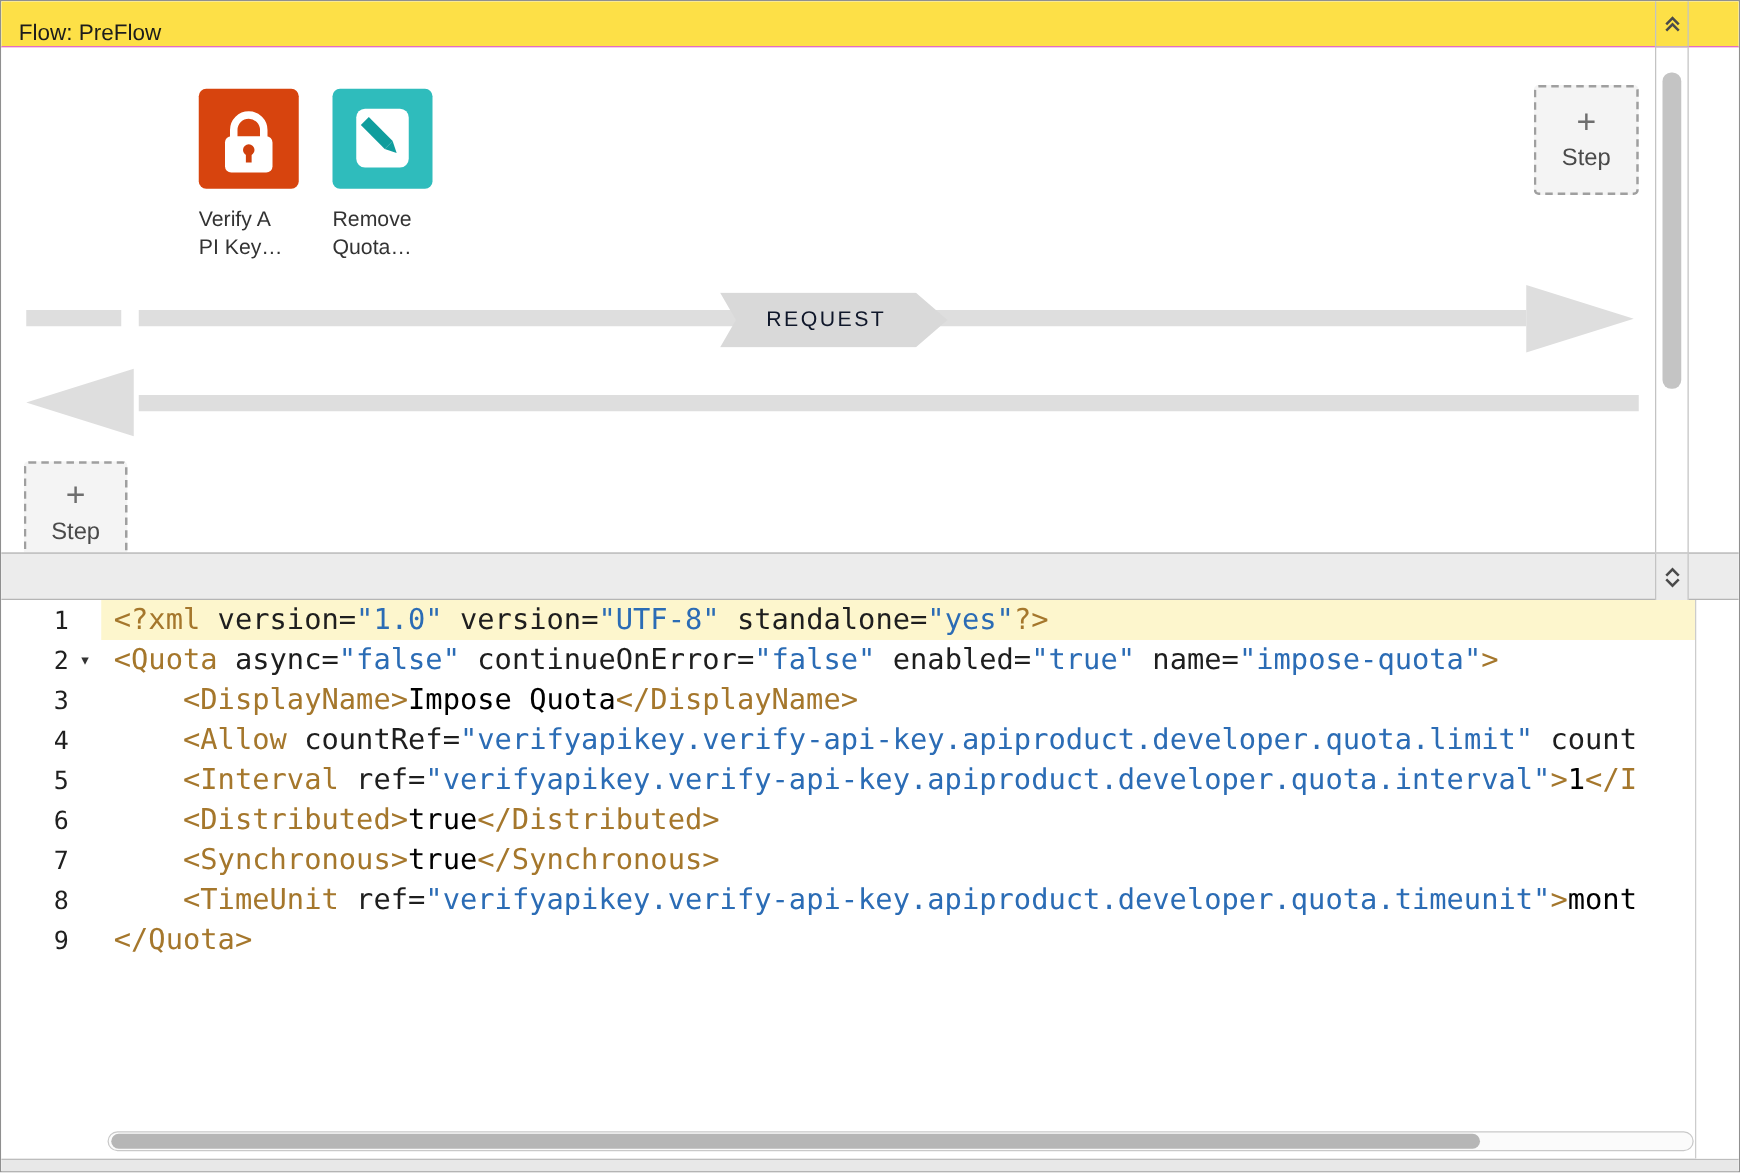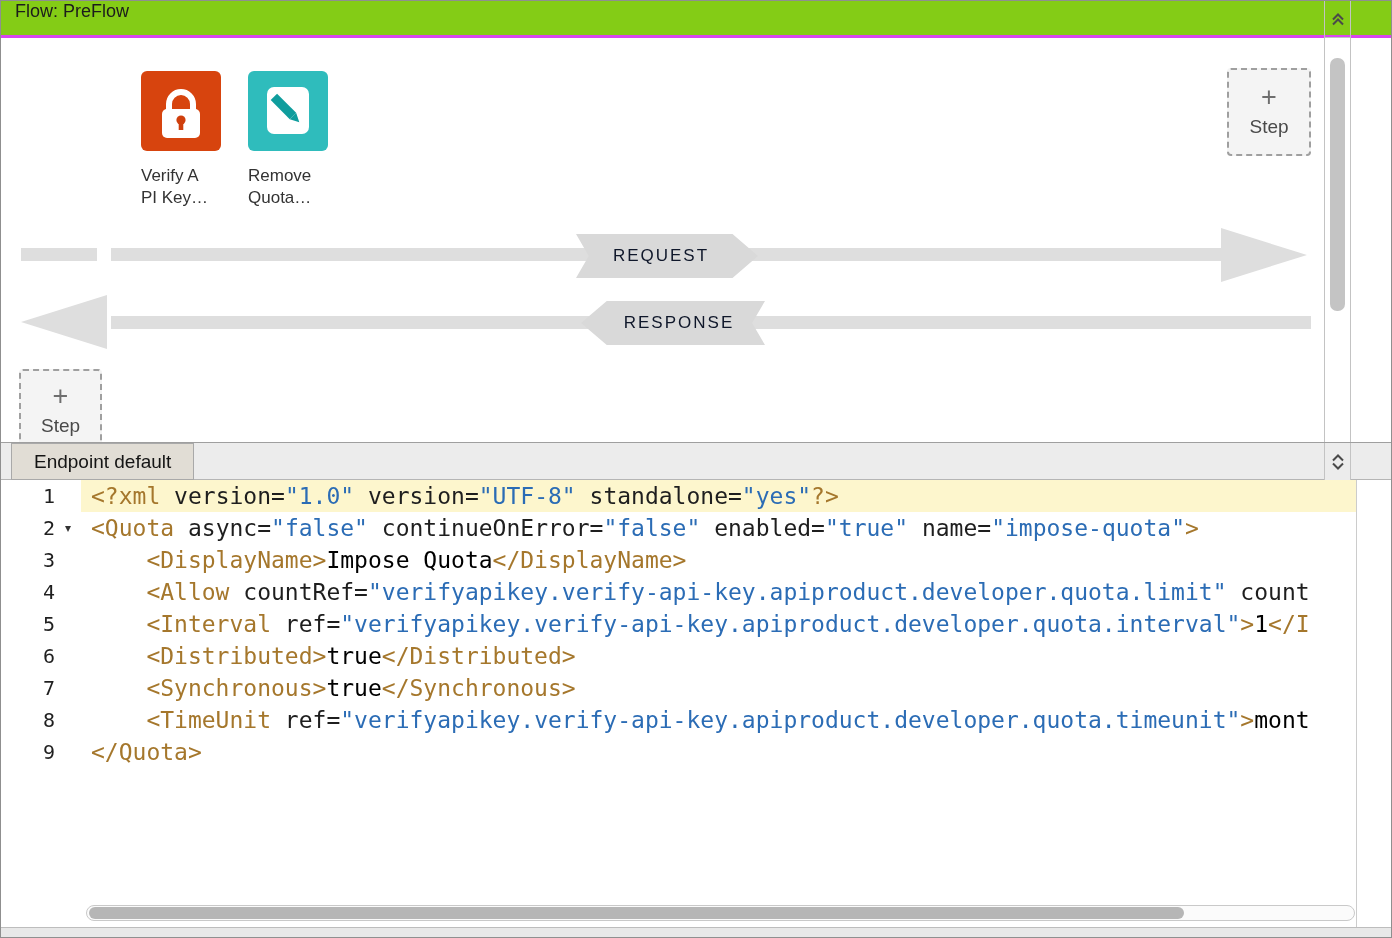--- a/index.html
+++ b/index.html
@@ -1,32 +1,32 @@
 <!DOCTYPE html>
 <html style="--tag: #a5772c; --attr: #1e1e1e; --str: #2b6cb5; --txt: #000000; --hl: #fdf6cd; --sel: #ee7ff0;"><head>
 <meta charset="utf-8">
 <style>
   *{margin:0;padding:0;box-sizing:border-box}
   body{margin:0;background:#ffffff;font-family:"Liberation Sans",sans-serif}
   .window{position:relative;width:1392px;height:938px;border:1px solid #8f8f8f;background:#fff;overflow:hidden}
 
   
   .flow-panel{position:absolute;top:0;left:0;right:0;height:441px;background:#fff}
-  .flow-header{height:37px;background:#84cc16;border-bottom:3px solid #d946ef;display:flex;align-items:flex-start;padding-left:14px}
+  .flow-header{height:37px;background:#fde047;border-bottom:1px solid #d946ef;display:flex;align-items:flex-end;padding-left:14px}
   .flow-title{font-size:18px;color:#1c1c1c}
   .flow-body{position:absolute;top:37px;left:0;right:0;bottom:0;background:#fff;overflow:hidden}
 
   .rail{position:absolute;right:40px;width:27px;border-left:1px solid #c3c3c3;border-right:1px solid #c3c3c3;z-index:5}
   .flow-rail{top:0;bottom:0}
   .editor-rail{top:0;height:37px;background:#ececec}
   .rail-btn{height:37px;display:flex;align-items:center;justify-content:center;cursor:pointer}
   .flow-rail .rail-btn{border-bottom:1px solid #c3c3c3}
   .v-thumb{position:absolute;top:57px;left:5px;width:15px;height:253px;background:#c4c4c4;border-radius:7px;cursor:pointer}
 
-  .policy-row{position:absolute;left:140px;top:33px;display:flex;gap:27px}
+  .policy-row{position:absolute;left:158px;top:33px;display:flex;gap:27px}
   .policy{width:80px;cursor:pointer}
   .tile{width:80px;height:80px;border-radius:6px;position:relative;overflow:hidden}
   .tile.selected{box-shadow:0 0 0 2px #ffffff,0 0 0 7px var(--sel,#ee7ff0)}
   .plabel{margin-top:14px;font-size:17px;line-height:22px;color:#333;white-space:nowrap}
 
   .step-btn{position:absolute;border:2px dashed #9f9f9f;border-radius:4px;background:#f4f4f4;text-align:center;cursor:pointer}
   .step-top{right:80px;top:30px;width:84px;height:88px;padding-top:12px}
   .step-bottom{left:18px;top:331px;width:83px;height:100px;padding-top:10px}
   .step-plus{font-size:27px;color:#6e6e6e;line-height:30px}
   .step-label{font-size:19px;color:#4a4a4a;margin-top:4px}
@@ -117,21 +117,20 @@
         <div class="step-label">Step</div>
       </div>
 
       <div class="bar req-stub"></div>
       <div class="bar req-bar"></div>
       <div class="req-head"></div>
       <div class="badge req-badge">REQUEST</div>
 
       <div class="resp-head"></div>
       <div class="bar resp-bar"></div>
-      <div class="badge resp-badge">RESPONSE</div>
 
       <div class="step-btn step-bottom">
         <div class="step-plus">+</div>
         <div class="step-label">Step</div>
       </div>
     </div>
 
     <div class="rail flow-rail">
       <div class="rail-btn">
         <svg width="18" height="18" viewBox="0 0 18 18" fill="none">
@@ -139,21 +138,20 @@
           <path d="M4 14.5 9 9.5 14 14.5" stroke="#4a4a4a" stroke-width="2"></path>
         </svg>
       </div>
       <div class="v-thumb"></div>
     </div>
   </section>
 
   <section class="editor-panel">
     <div class="tab-bar">
       <div class="tab-strip">
-          <div class="tab">Endpoint default</div>
         </div>
       <div class="tabline"></div>
     </div>
 
     <div class="rail editor-rail">
       <div class="rail-btn">
         <svg width="18" height="18" viewBox="0 0 18 18" fill="none">
           <path d="M4 7.5 9 2.5 14 7.5" stroke="#4a4a4a" stroke-width="2"></path>
           <path d="M4 10.5 9 15.5 14 10.5" stroke="#4a4a4a" stroke-width="2"></path>
         </svg>

